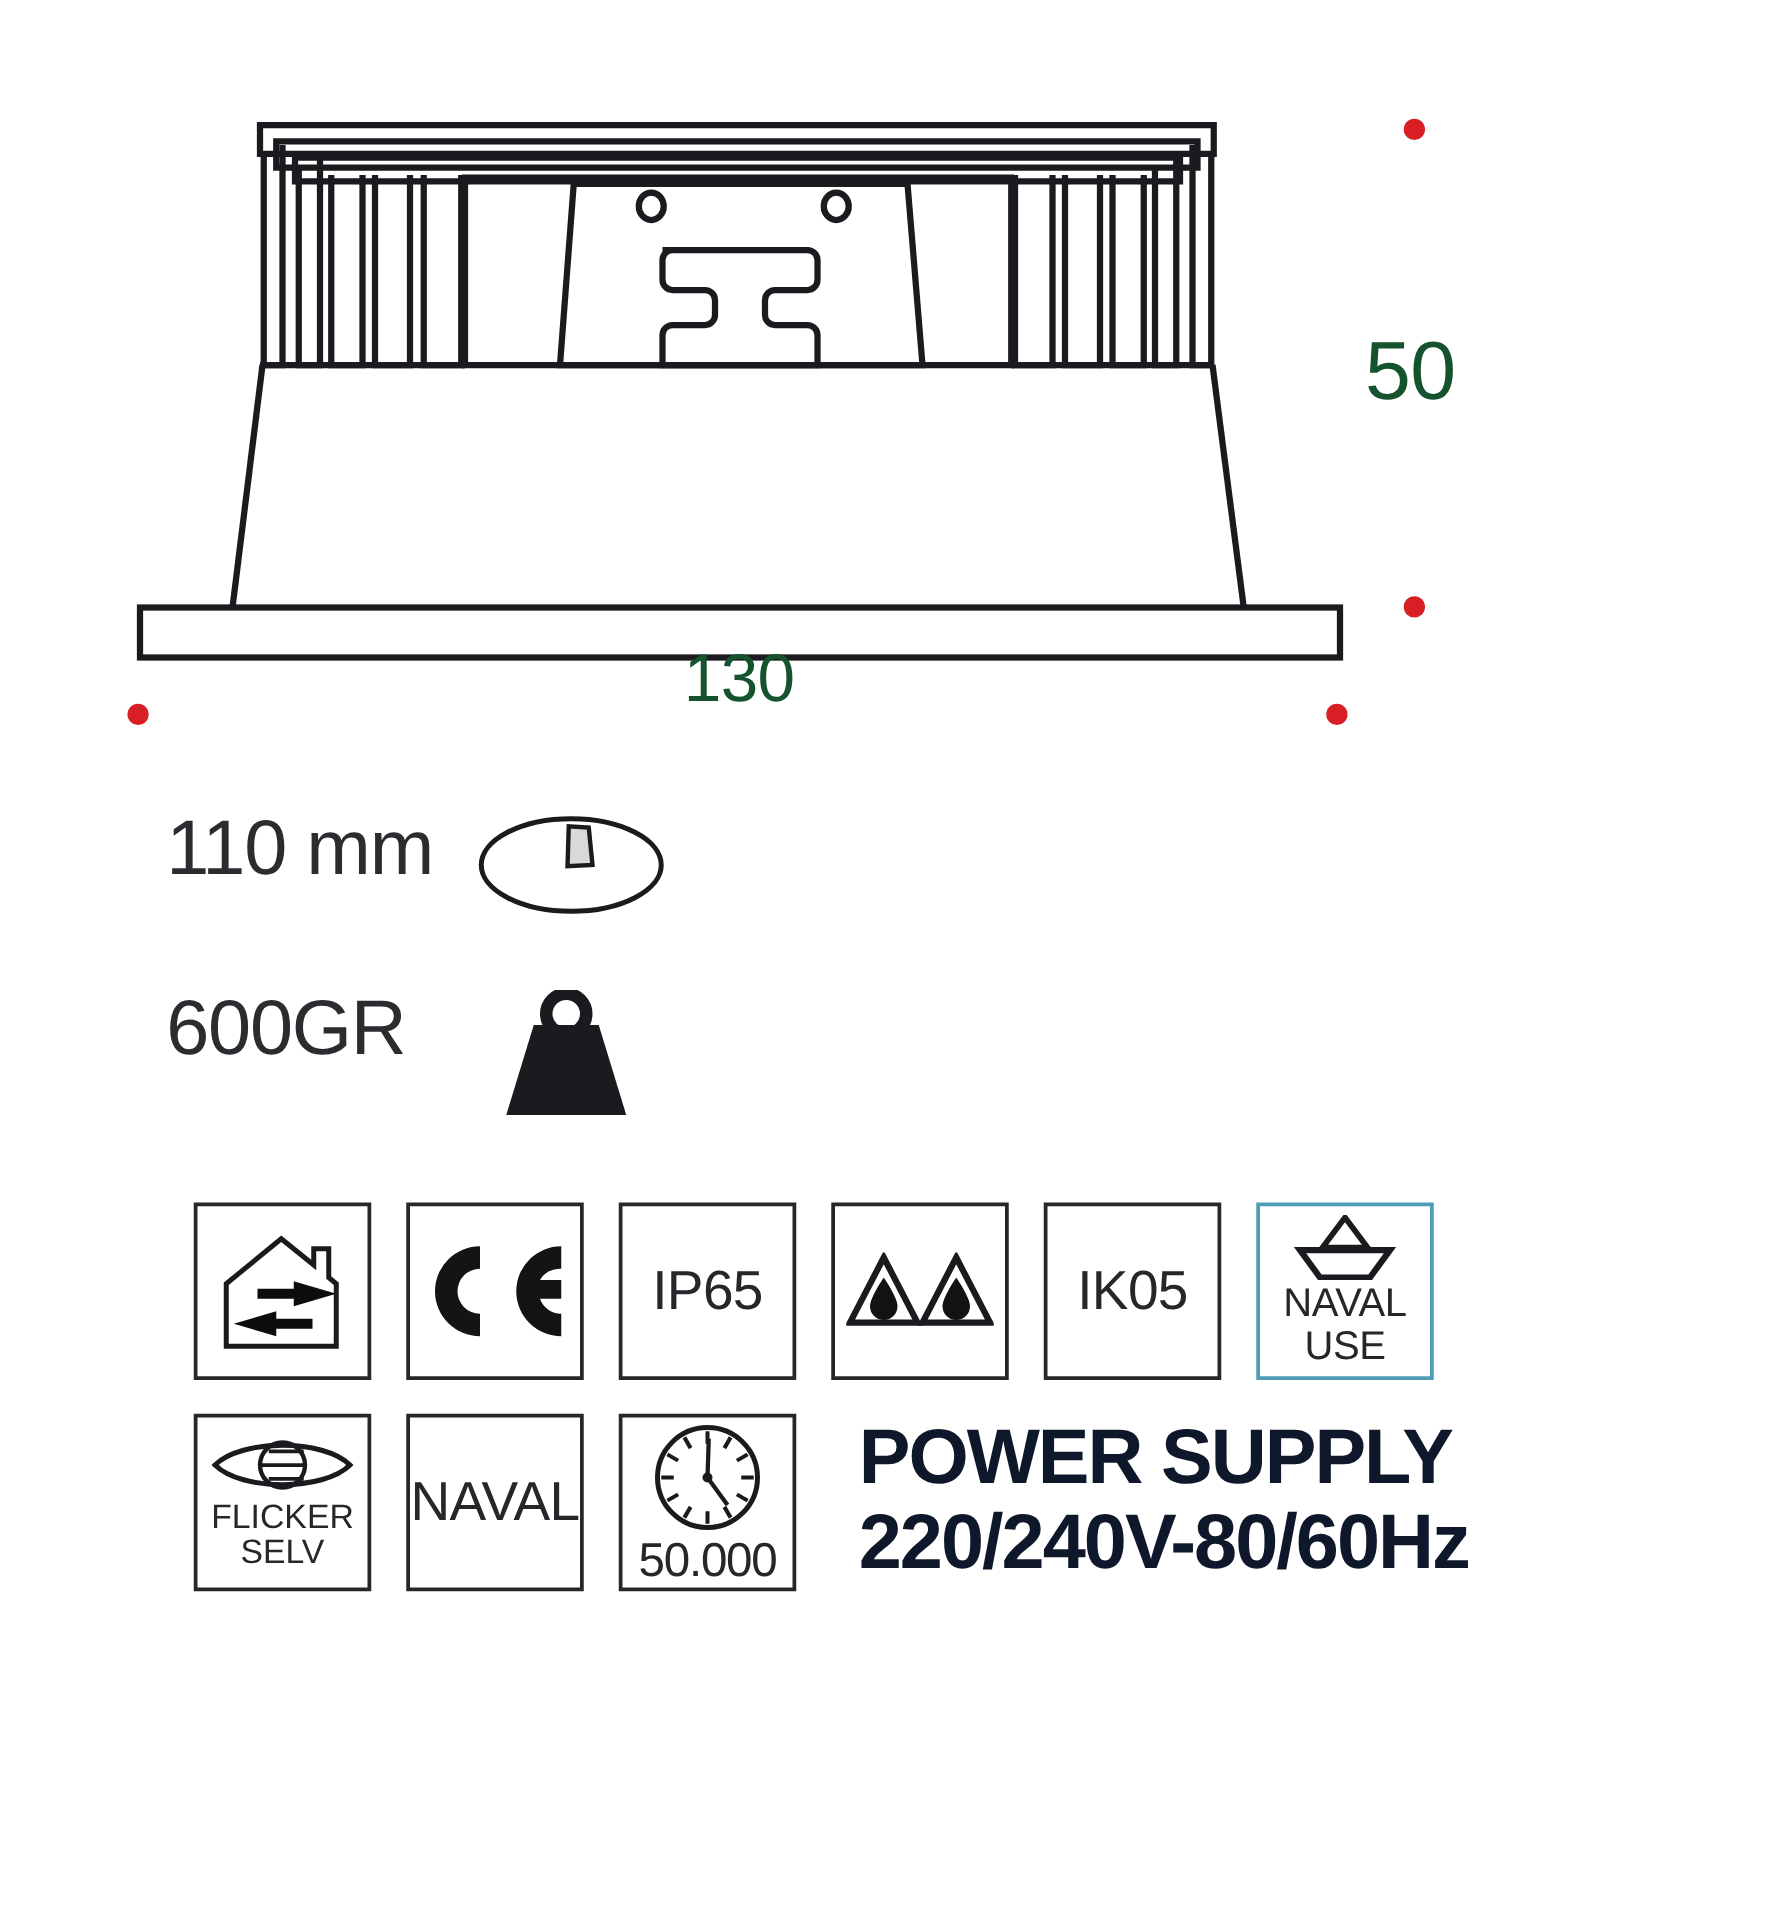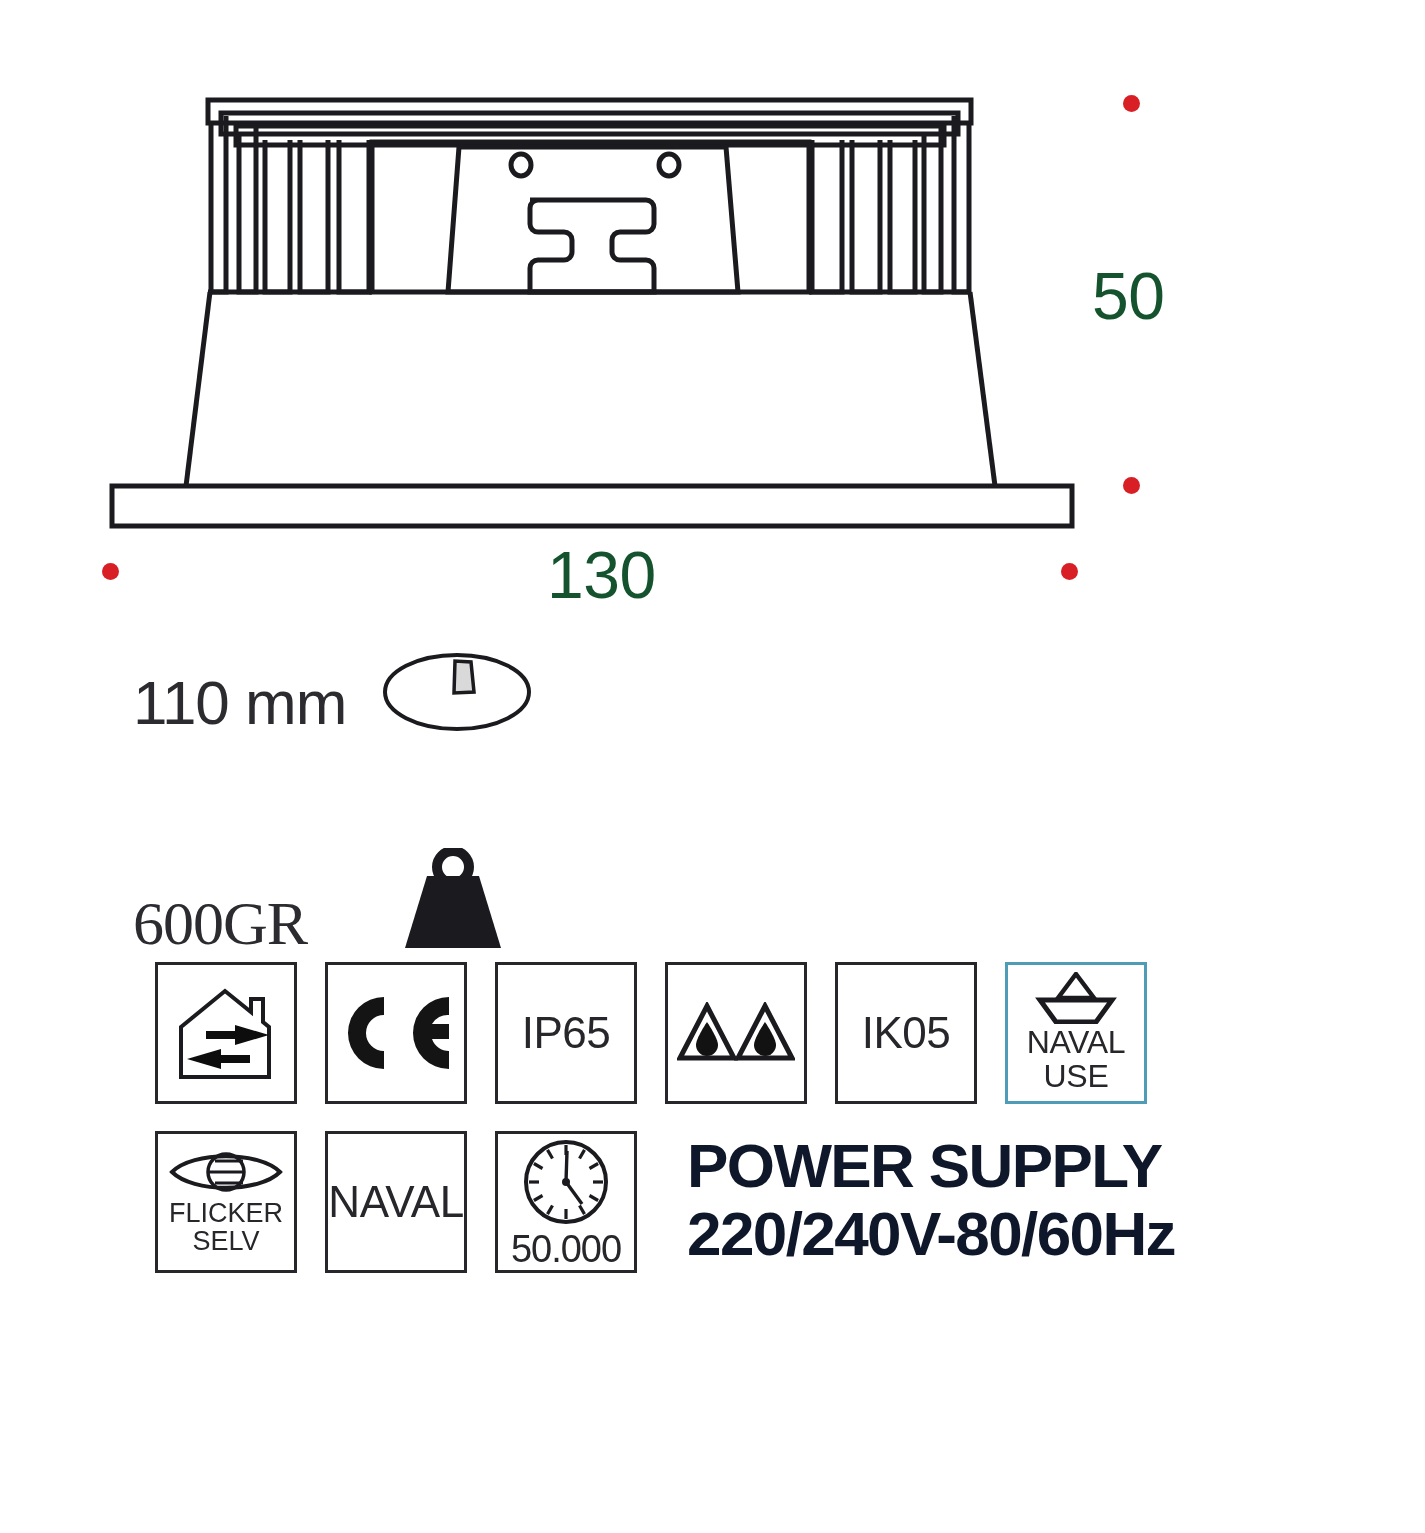--- a/index.html
+++ b/index.html
@@ -35,48 +35,48 @@
     font-weight: 400;
     color: #14532d;
     letter-spacing: -0.5px;
     white-space: nowrap;
   }
   #dim-height-label {
     left: 1092px; top: 258px;
     font-size: 66px;
   }
   #dim-width-label {
-    left: 547px; top: 537px;
-    font-size: 66px;
+    left: 547px; top: 512px;
+    font-size: 54px;
   }
 
   .reg-dot {
     position: absolute;
     border-radius: 50%;
     background: #d81f26;
   }
 
   
   .spec-row {
     position: absolute;
     display: flex;
-    align-items: flex-end;
+    align-items: flex-start;
     gap: 16px;
   }
   .spec-value {
     font-size: 62px;
     font-weight: 400;
     color: #2b2b30;
     letter-spacing: -1px;
     white-space: nowrap;
     line-height: 1;
   }
   #row-cutout { left: 133px; top: 648px; }
   #row-cutout .spec-value { width: 232px; }
-  #row-weight { left: 133px; top: 848px; font-family: Liberation Serif, serif; }
+  #row-weight { left: 133px; top: 792px; }
   #row-weight .spec-value { width: 240px; }
 
   
   #badges {
     position: absolute;
     left: 131px; top: 962px;
     width: 1180px;
     padding-left: 24px;
   }
   .badge-row {

